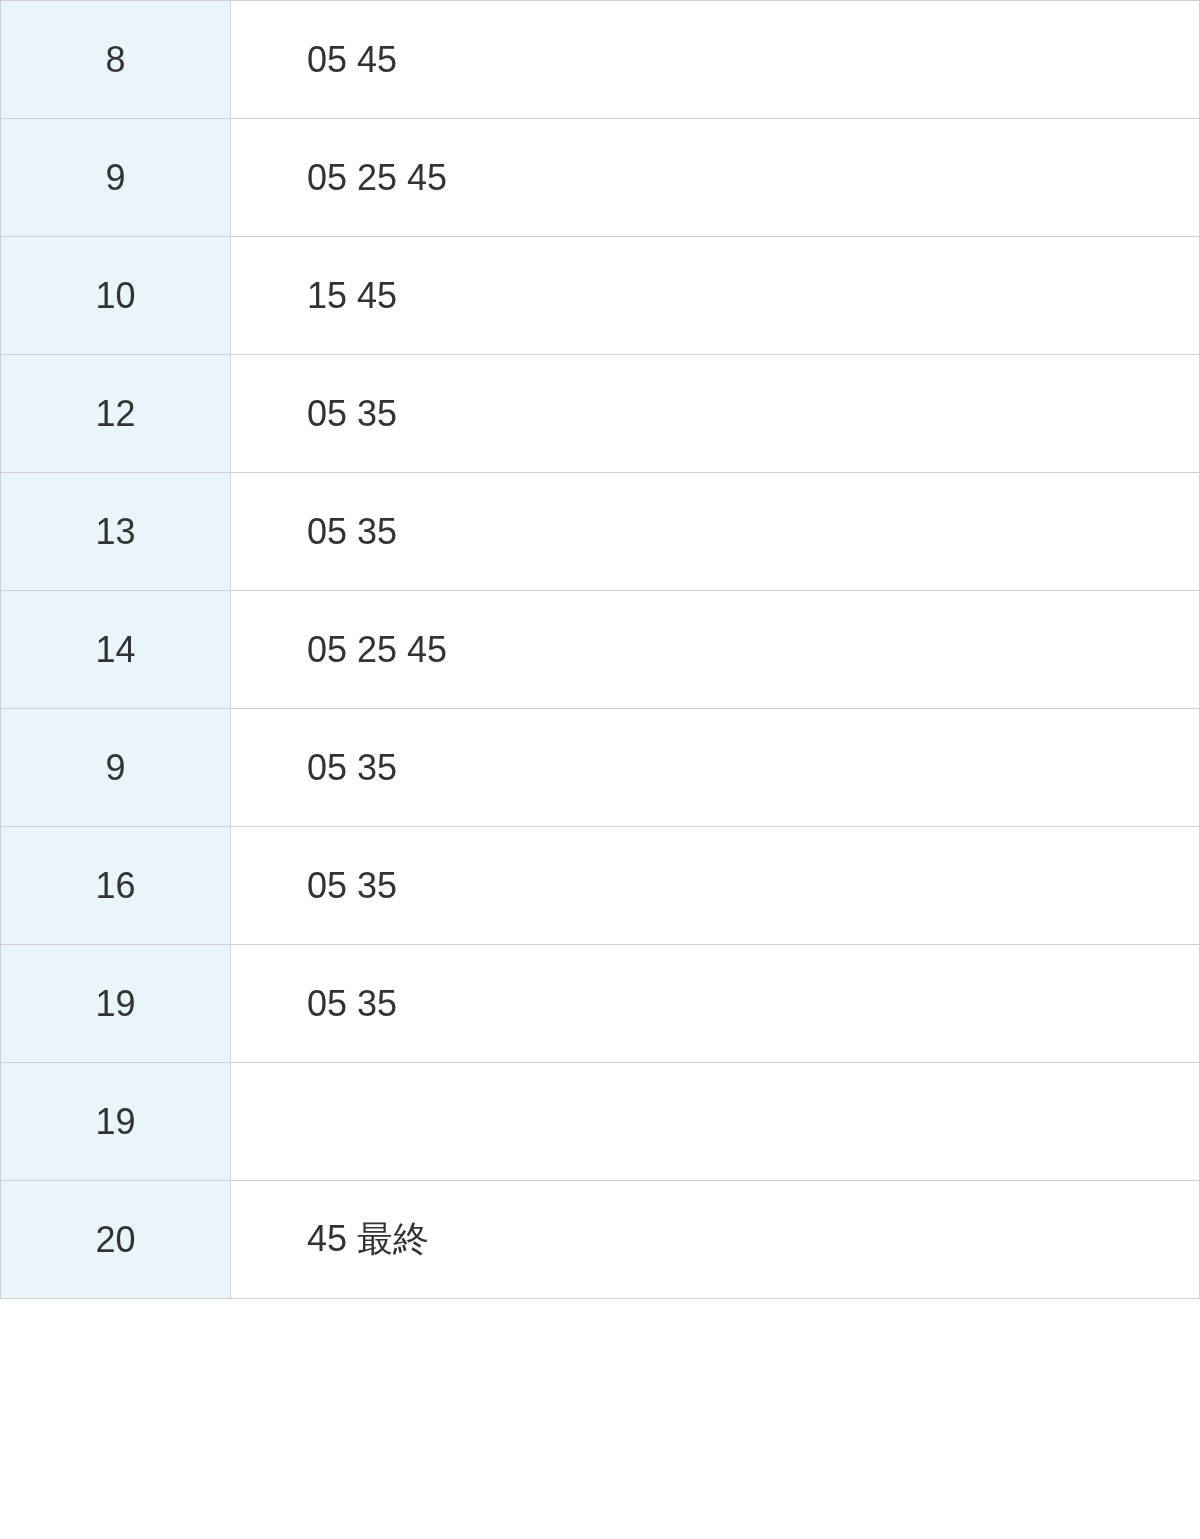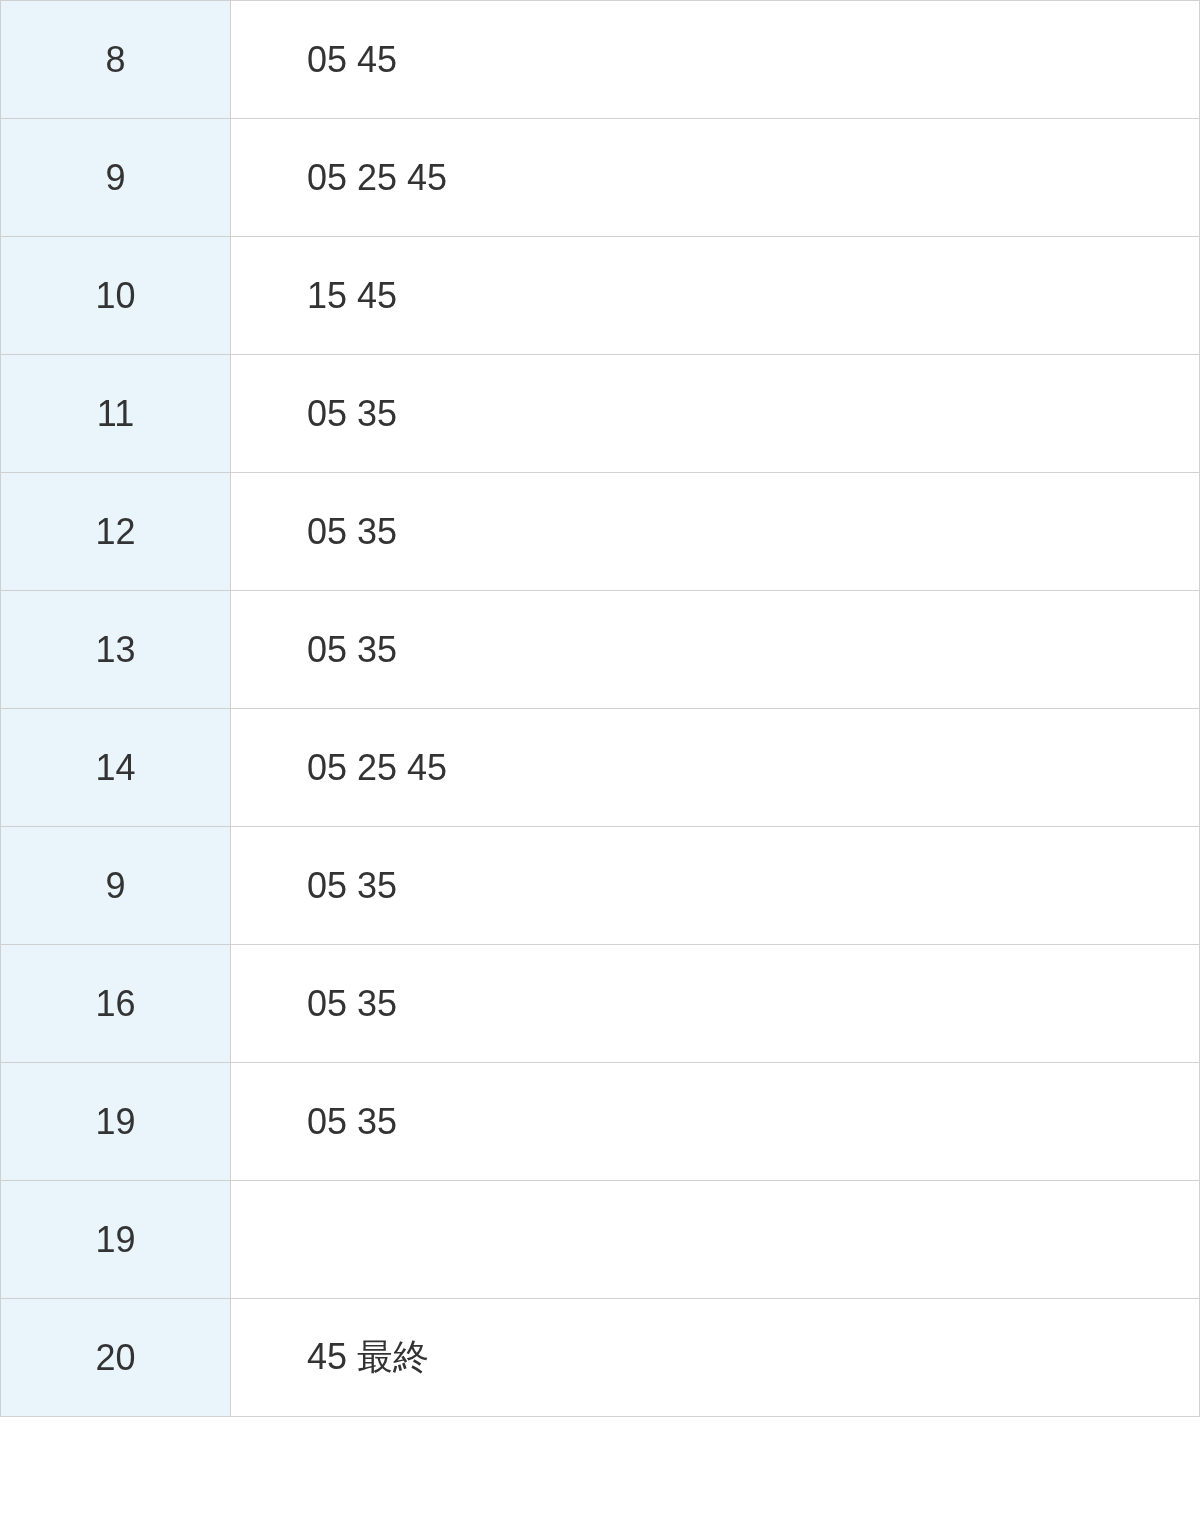--- a/index.html
+++ b/index.html
@@ -47,24 +47,20 @@
     </tr>
     <tr>
       <td class="hour-cell">9</td>
       <td class="minute-cell">05 25 45</td>
     </tr>
     <tr>
       <td class="hour-cell">10</td>
       <td class="minute-cell">15 45</td>
     </tr>
     <tr>
-      <td class="hour-cell">11</td>
-      <td class="minute-cell">05 35</td>
-    </tr>
-    <tr>
       <td class="hour-cell">12</td>
       <td class="minute-cell">05 35</td>
     </tr>
     <tr>
       <td class="hour-cell">13</td>
       <td class="minute-cell">05 35</td>
     </tr>
     <tr>
       <td class="hour-cell">14</td>
       <td class="minute-cell">05 25 45</td>

